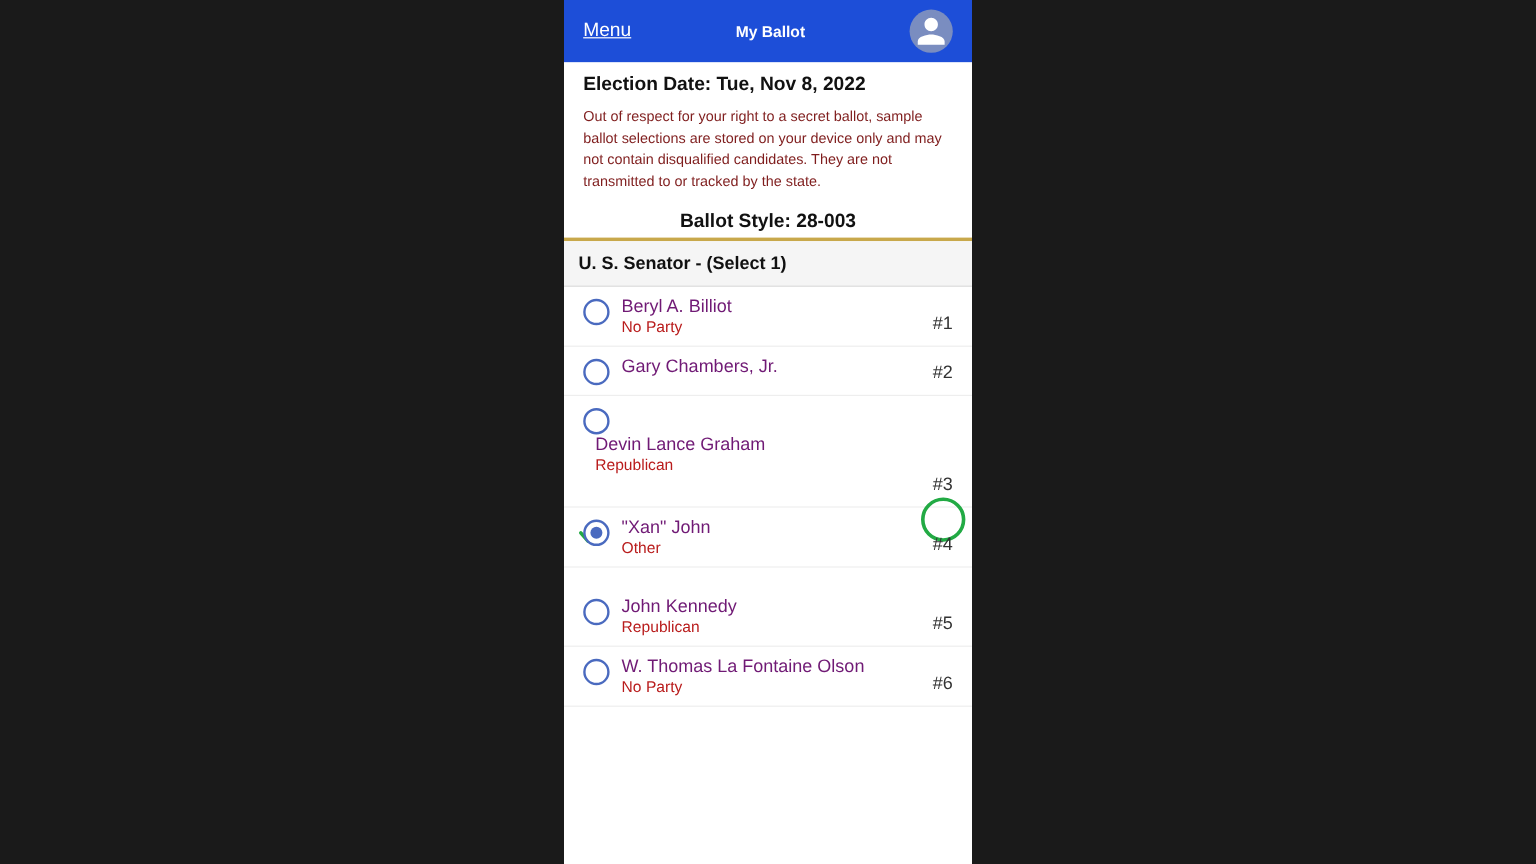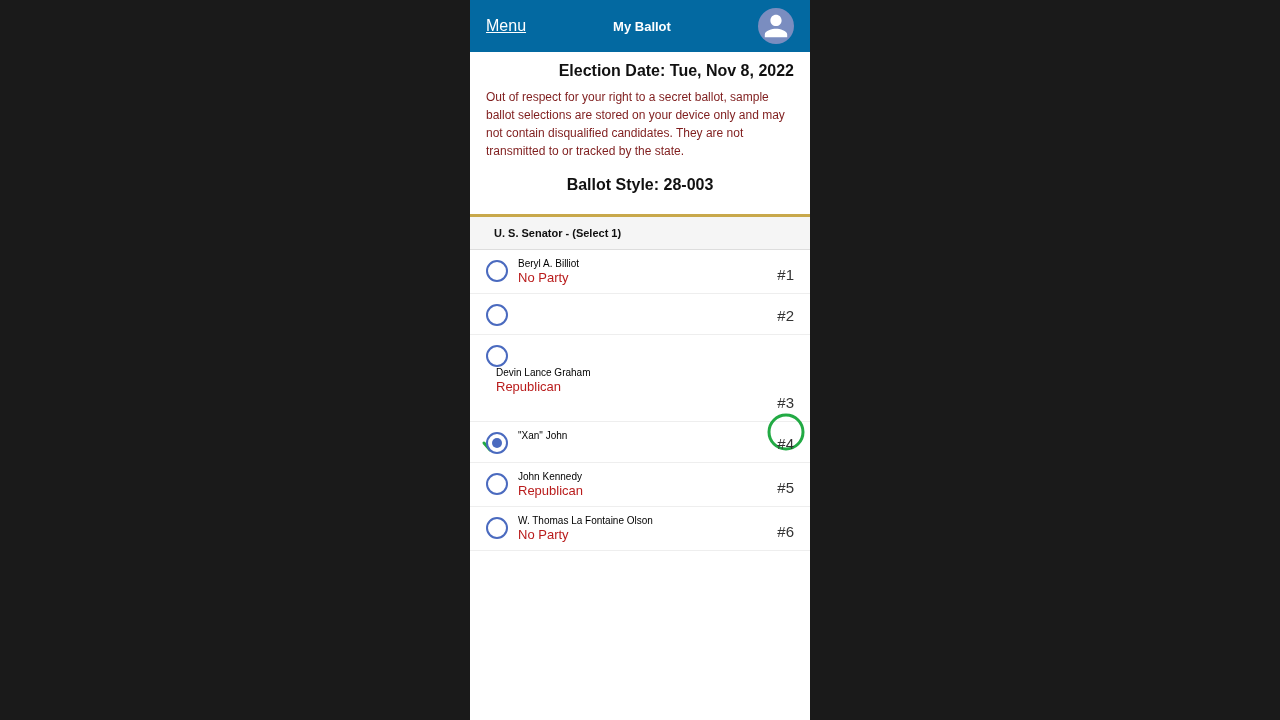--- a/index.html
+++ b/index.html
@@ -15,21 +15,21 @@
     .phone-frame {
       width: 340px;
       height: 720px;
       background: #fff;
       display: flex;
       flex-direction: column;
       overflow: hidden;
       position: relative;
     }
     .header {
-      background: #0369a1;
+      background: #1d4ed8;
       display: flex;
       align-items: center;
       justify-content: space-between;
       padding: 16px 16px;
       height: 52px;
       flex-shrink: 0;
     }
     .header-menu {
       color: #fff;
       font-size: 16px;
@@ -55,44 +55,44 @@
       width: 28px;
       height: 28px;
       fill: #fff;
     }
     .content {
       flex: 1;
       overflow-y: auto;
       background: #fff;
     }
     .election-date {
-      text-align: right;
+      text-align: left;
       font-size: 16px;
       font-weight: bold;
       padding: 10px 16px 4px;
       color: #111;
     }
     .privacy-notice {
       font-size: 12px;
       color: #7f1d1d;
       padding: 4px 16px 10px;
       line-height: 1.5;
     }
     .ballot-style {
       text-align: center;
       font-size: 16px;
       font-weight: bold;
-      padding: 6px 16px 20px;
+      padding: 6px 16px 4px;
       color: #111;
       border-bottom: 3px solid #c8a84b;
     }
     .race-header {
       background: #f5f5f5;
-      padding: 10px 24px;
-      font-size: 11px;
+      padding: 10px 12px;
+      font-size: 15px;
       font-weight: bold;
       color: #111;
       border-bottom: 1px solid #ddd;
     }
     .candidate-row {
       display: flex;
       align-items: flex-start;
       padding: 8px 16px;
       border-bottom: 1px solid #eee;
       position: relative;
@@ -119,22 +119,22 @@
       width: 10px;
       height: 10px;
       border-radius: 50%;
       background: #4a6abf;
     }
     .candidate-info {
       flex: 1;
       margin-left: 10px;
     }
     .candidate-name {
-      font-size: 10px;
-      color: #000000;
+      font-size: 15px;
+      color: #701a75;
       font-weight: normal;
     }
     .candidate-name.strikethrough {
       text-decoration: line-through;
     }
     .candidate-party {
       font-size: 13px;
       color: #b91c1c;
       margin-top: 1px;
     }
@@ -172,20 +172,21 @@
           <div class="radio-btn"></div>
           <div class="candidate-info">
             <div class="candidate-name">Beryl A. Billiot</div>
             <div class="candidate-party">No Party</div>
           </div>
           <div class="candidate-num" style="position: relative;">#1</div>
         </div>
         <div class="candidate-row" style="position: relative;">
           <div class="radio-btn"></div>
           <div class="candidate-info">
+            <div class="candidate-name">Gary Chambers, Jr.</div>
           </div>
           <div class="candidate-num" style="position: relative;">#2</div>
         </div>
         <div class="candidate-row" style="position: relative; flex-direction: column;">
           <div class="radio-btn"></div>
           <div class="candidate-info">
             <div class="candidate-name">Devin Lance Graham</div>
             <div class="candidate-party">Republican</div>
           </div>
           <div class="candidate-num" style="position: relative;">#3</div>
@@ -193,24 +194,25 @@
         <div class="candidate-row" style="position: relative;">
           <svg width="26" height="26" viewBox="0 0 26 26" style="position: absolute; left: 10px; top: 8px; pointer-events: none;">
             <path d="M4 13 L10 20 L22 6" stroke="#22aa44" stroke-width="3" fill="none" stroke-linecap="round" stroke-linejoin="round"></path>
           </svg>
           <svg width="40" height="40" viewBox="0 0 40 40" style="position: absolute; right: 4px; top: -10px; pointer-events: none;">
             <ellipse cx="20" cy="20" rx="17" ry="17" stroke="#22aa44" stroke-width="3" fill="none"></ellipse>
           </svg>
           <div class="radio-btn selected"></div>
           <div class="candidate-info">
             <div class="candidate-name">"Xan" John</div>
+            <div class="candidate-party">Other</div>
           </div>
           <div class="candidate-num" style="position: relative;">#4</div>
         </div>
-        <div class="candidate-row" style="position: relative;">
+        <div class="candidate-row" style="position: relative; margin-top: 16px;">
           <div class="radio-btn"></div>
           <div class="candidate-info">
             <div class="candidate-name">John Kennedy</div>
             <div class="candidate-party">Republican</div>
           </div>
           <div class="candidate-num" style="position: relative;">#5</div>
         </div>
         <div class="candidate-row" style="position: relative;">
           <div class="radio-btn"></div>
           <div class="candidate-info">

